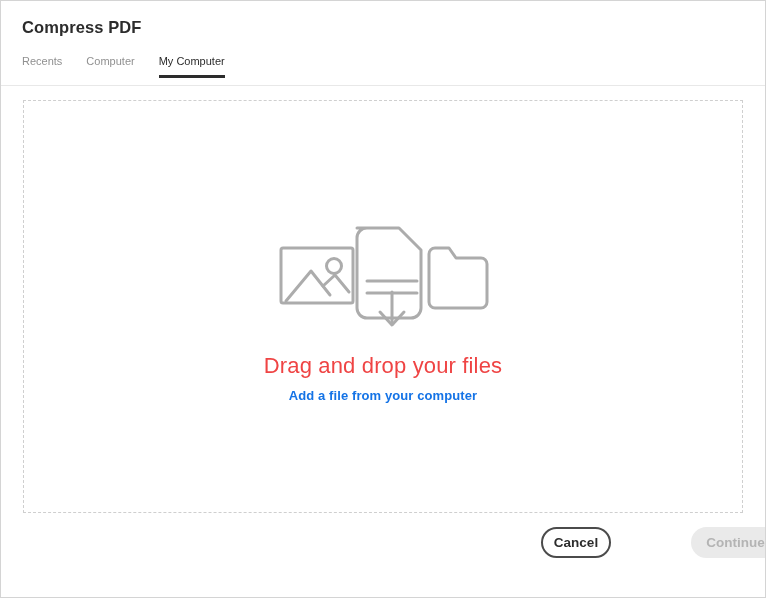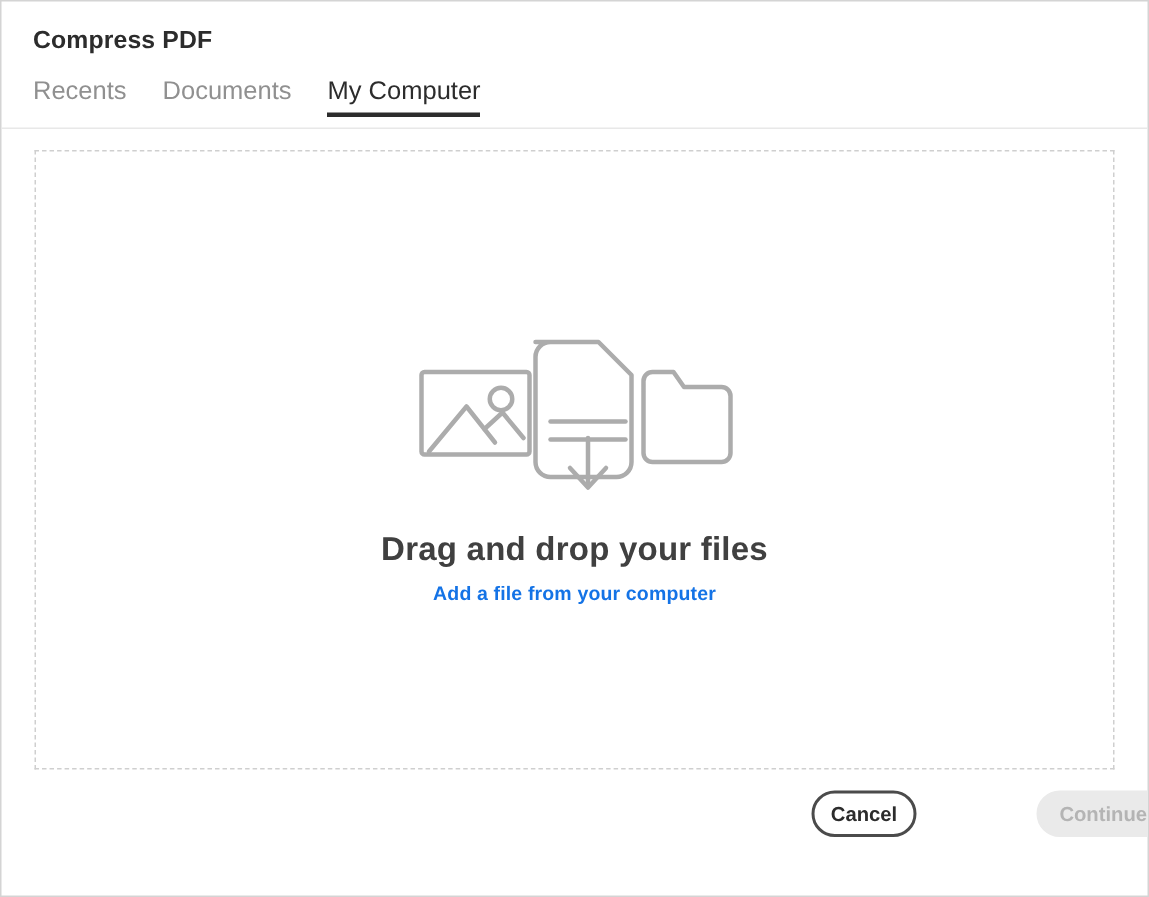--- a/index.html
+++ b/index.html
@@ -49,21 +49,21 @@
   .tabbar {
     position: absolute;
     left: 21px;
     top: 52px;
     height: 32px;
     display: flex;
     align-items: flex-start;
   }
   .tab {
     position: relative;
-    font-size: 17px;
+    font-size: 11px;
     color: #909090;
     white-space: nowrap;
     padding: 0 0 9px 0;
     margin-right: 24px;
     cursor: pointer;
     line-height: 16px;
   }
   .tab:last-child { margin-right: 0; }
   .tab.active {
     color: #2c2c2c;
@@ -110,22 +110,22 @@
     align-items: center;
     margin-top: 2px;
   }
   .icons {
     width: 220px;
     height: 118px;
     margin-bottom: 22px;
   }
   .dz-title {
     font-size: 22px;
-    font-weight: 700;
-    color: #404040;
+    font-weight: 400;
+    color: #ef4444;
     letter-spacing: 0.15px;
     line-height: 26px;
     margin-bottom: 9px;
     white-space: nowrap;
   }
   .dz-link {
     font-size: 13px;
     font-weight: bold;
     color: #1473e6;
     text-decoration: none;
@@ -182,21 +182,21 @@
 
   <div class="header">
     <div class="title">Compress PDF</div>
   </div>
 
   <div class="tabbar">
     <div class="tab">
       <span>Recents</span>
     </div>
     <div class="tab">
-      <span>Documents</span>
+      <span>Computer</span>
     </div>
     <div class="tab active">
       <span>My Computer</span>
     </div>
   </div>
   <div class="tab-divider"></div>
 
   <div class="dropzone">
     <div class="dz-inner">
 

